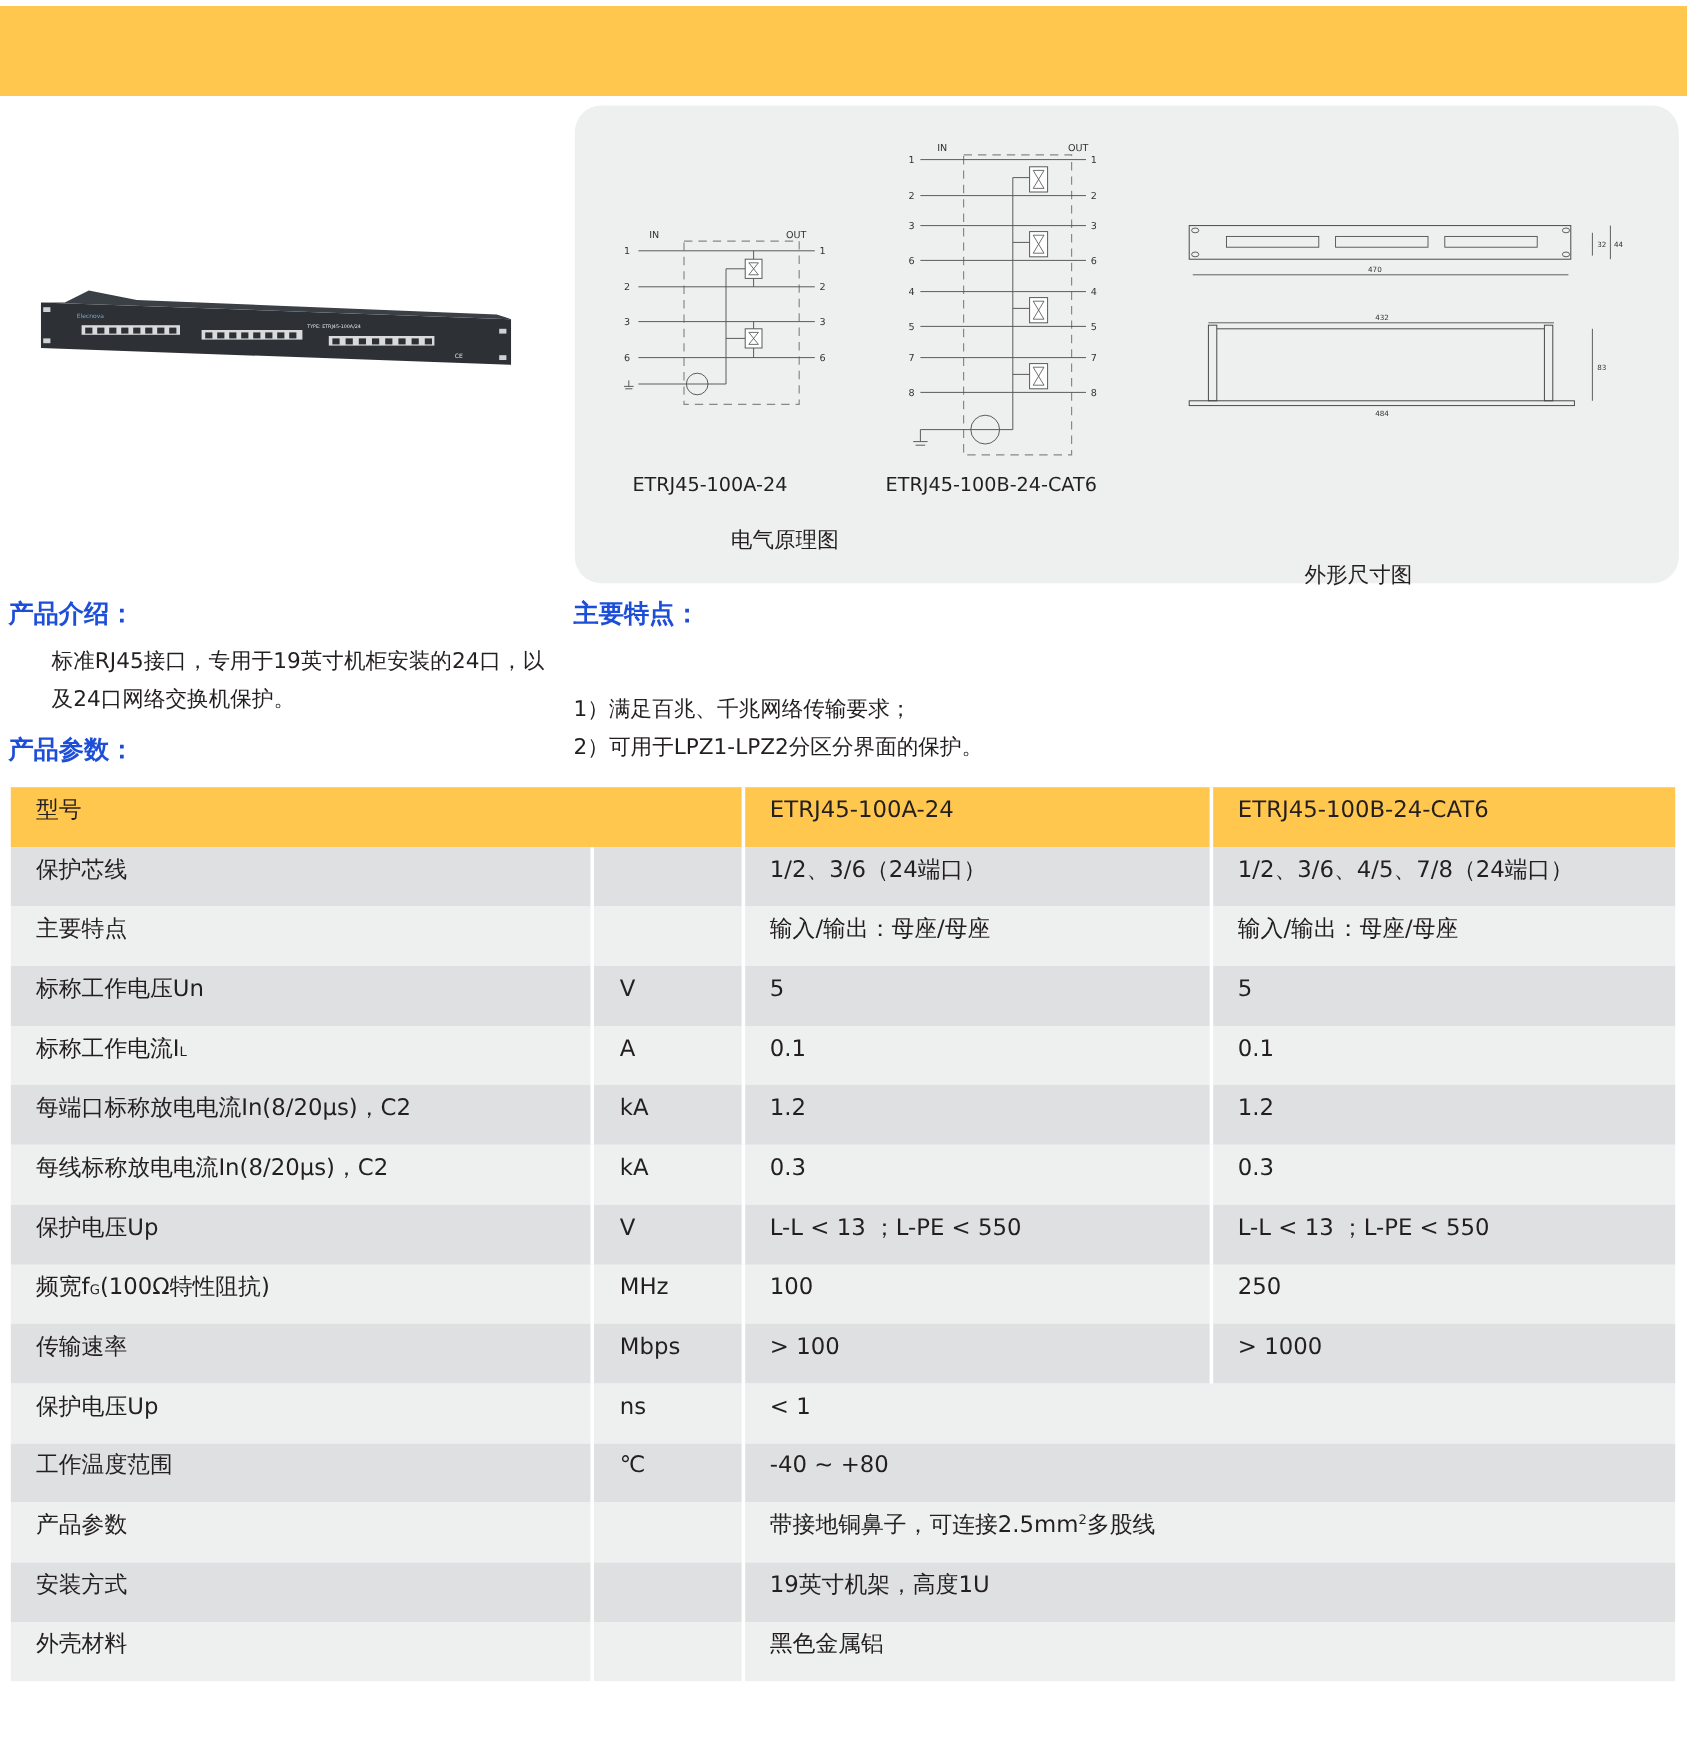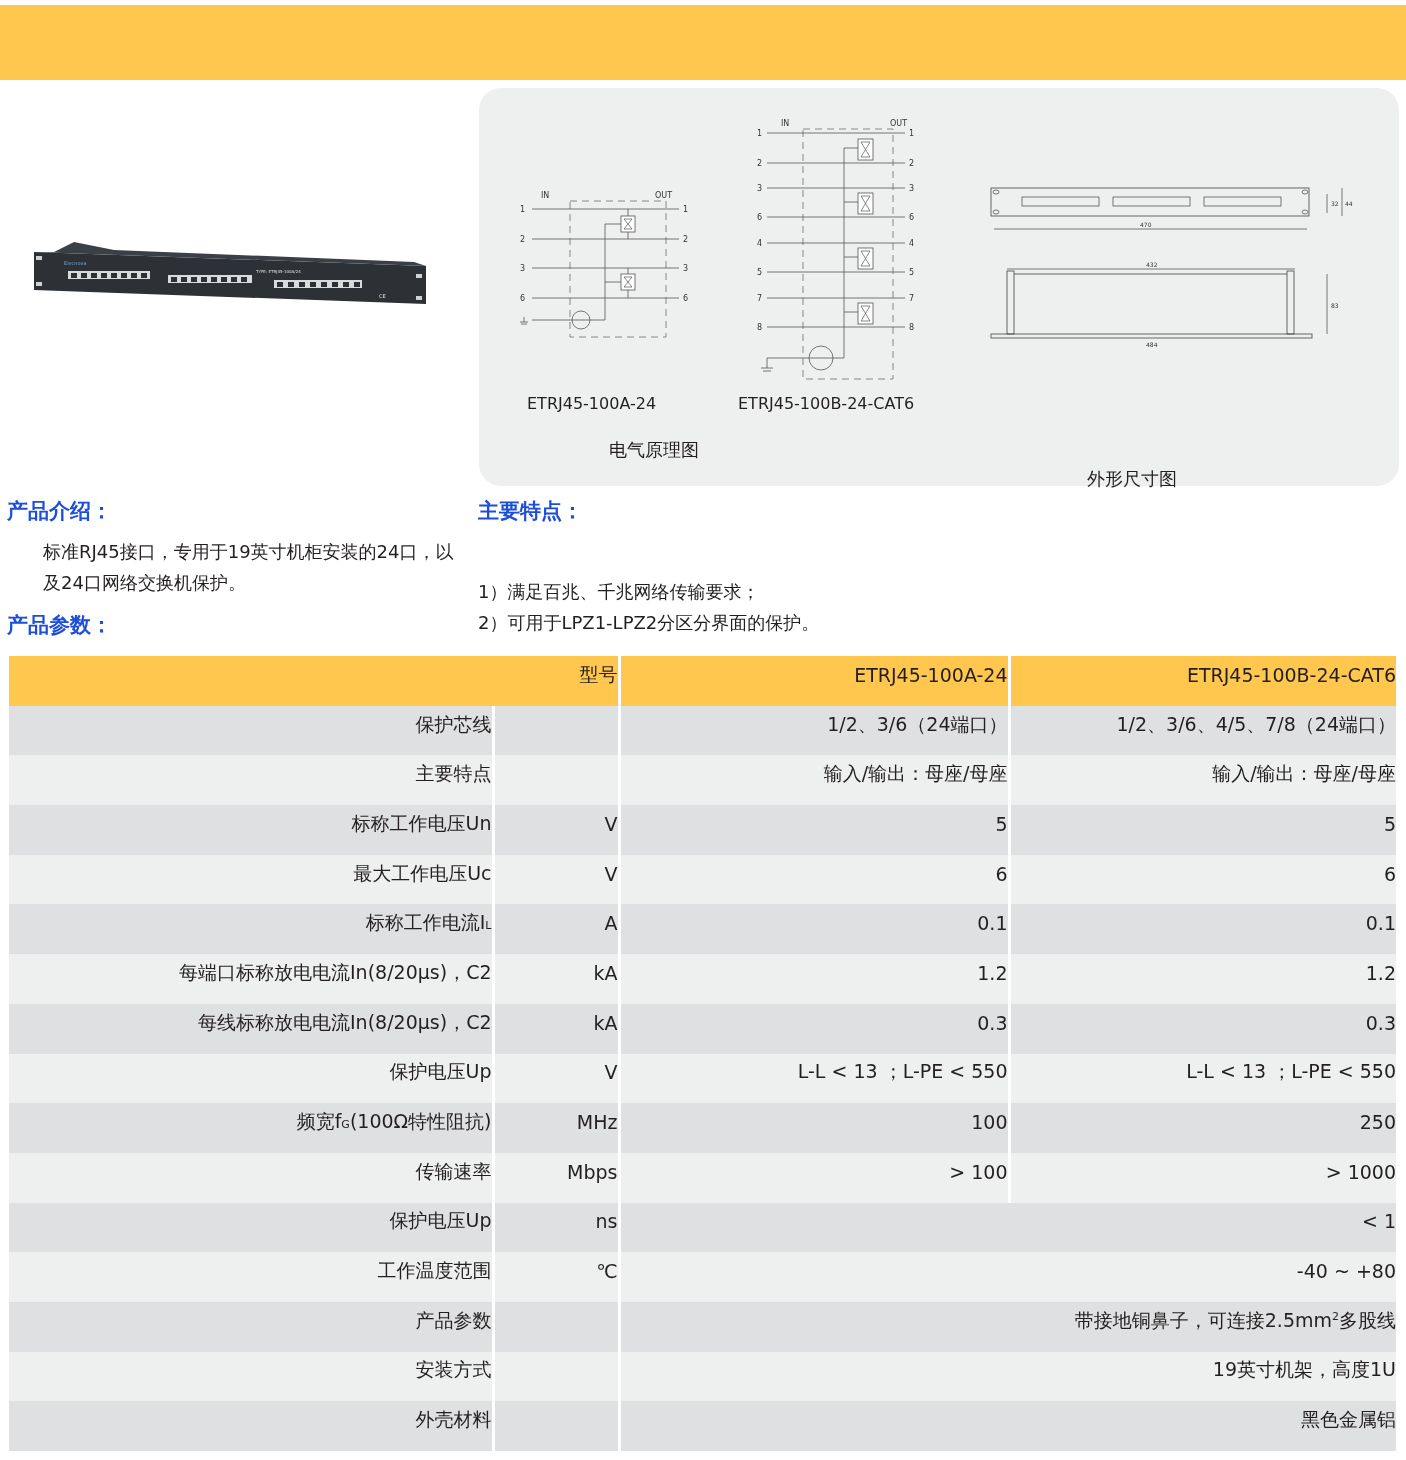--- a/index.html
+++ b/index.html
@@ -32,21 +32,21 @@
     .body-text { position: absolute; font-size: 18px; color: #231f20; line-height: 31px; }
     .intro-text { left: 7px; top: 536px; width: 420px; margin-left: 36px; }
     .features-list { left: 478px; top: 536px; width: 700px; list-style: none; margin-top: 40px; }
 
     .spec-table { position: absolute; left: 9px; top: 656px; width: 1387px; border-collapse: collapse; table-layout: fixed; }
     .spec-table col.c1 { width: 484px; }
     .spec-table col.c2 { width: 126px; }
     .spec-table col.c3 { width: 390px; }
     .spec-table col.c4 { width: 387px; }
     .spec-table td, .spec-table th {
-      height: 49.7px; font-size: 19px; font-weight: normal; text-align: right; vertical-align: middle;
+      height: 49.7px; font-size: 19px; font-weight: normal; text-align: left; vertical-align: middle;
       padding: 0 0 12px 21px; color: #231f20; white-space: nowrap;
       border-right: 3px solid #ffffff; border-bottom: 0;
     }
     .spec-table td:last-child, .spec-table th:last-child { border-right: 0; }
     .spec-table thead th { background: #ffc74e; }
     .spec-table thead th.h-model { border-right: 3px solid #ffffff; }
     .spec-table tbody tr:nth-child(odd) td { background: #dfe0e1; }
     .spec-table tbody tr:nth-child(even) td { background: #eeefef; }
     .spec-table td.unit { padding-left: 22px; }
     sub.small { font-size: 11px; vertical-align: baseline; }
@@ -266,26 +266,20 @@
       <td>输入/输出：母座/母座</td>
       <td>输入/输出：母座/母座</td>
     </tr>
     <tr>
       <td>标称工作电压Un</td>
       <td class="unit">V</td>
       <td>5</td>
       <td>5</td>
     </tr>
     <tr>
-      <td>最大工作电压Uc</td>
-      <td class="unit">V</td>
-      <td>6</td>
-      <td>6</td>
-    </tr>
-    <tr>
       <td><span>标称工作电流I</span><sub class="small">L</sub></td>
       <td class="unit">A</td>
       <td>0.1</td>
       <td>0.1</td>
     </tr>
     <tr>
       <td>每端口标称放电电流In(8/20μs)，C2</td>
       <td class="unit">kA</td>
       <td>1.2</td>
       <td>1.2</td>

